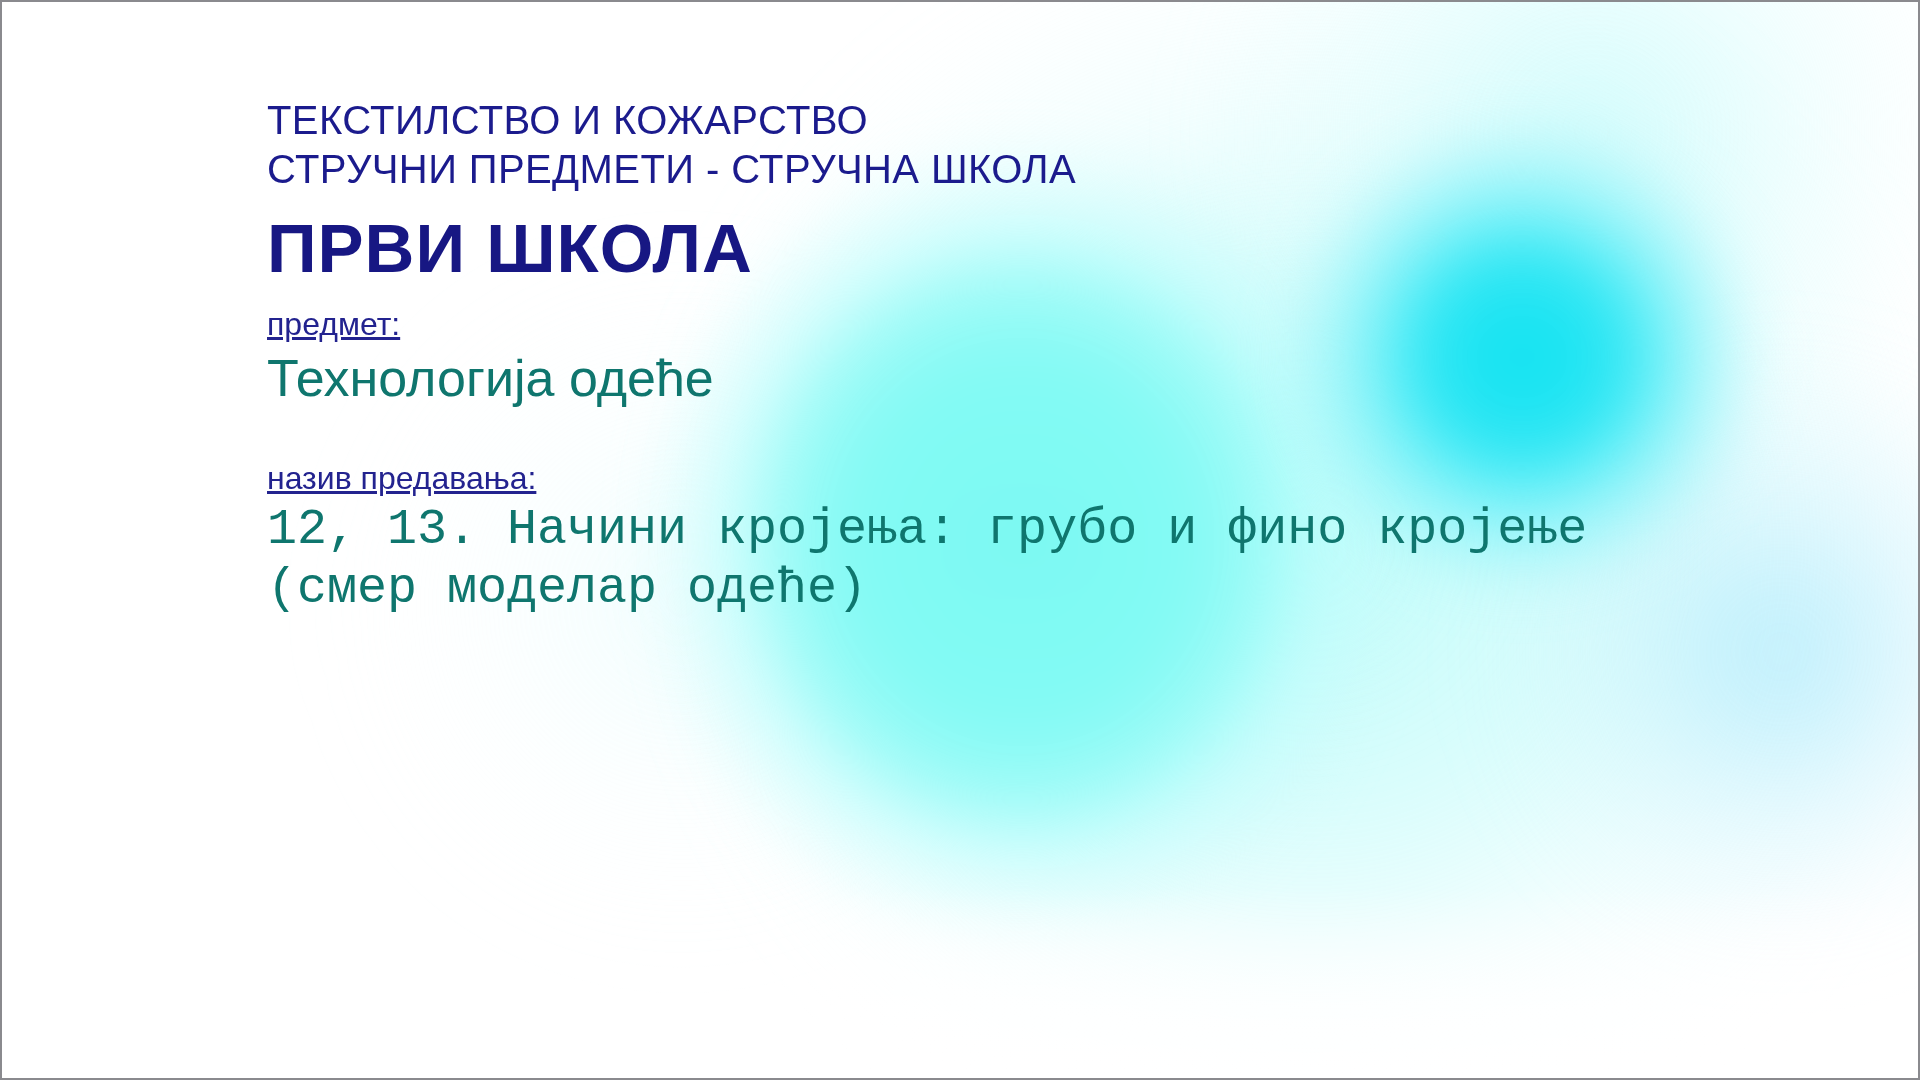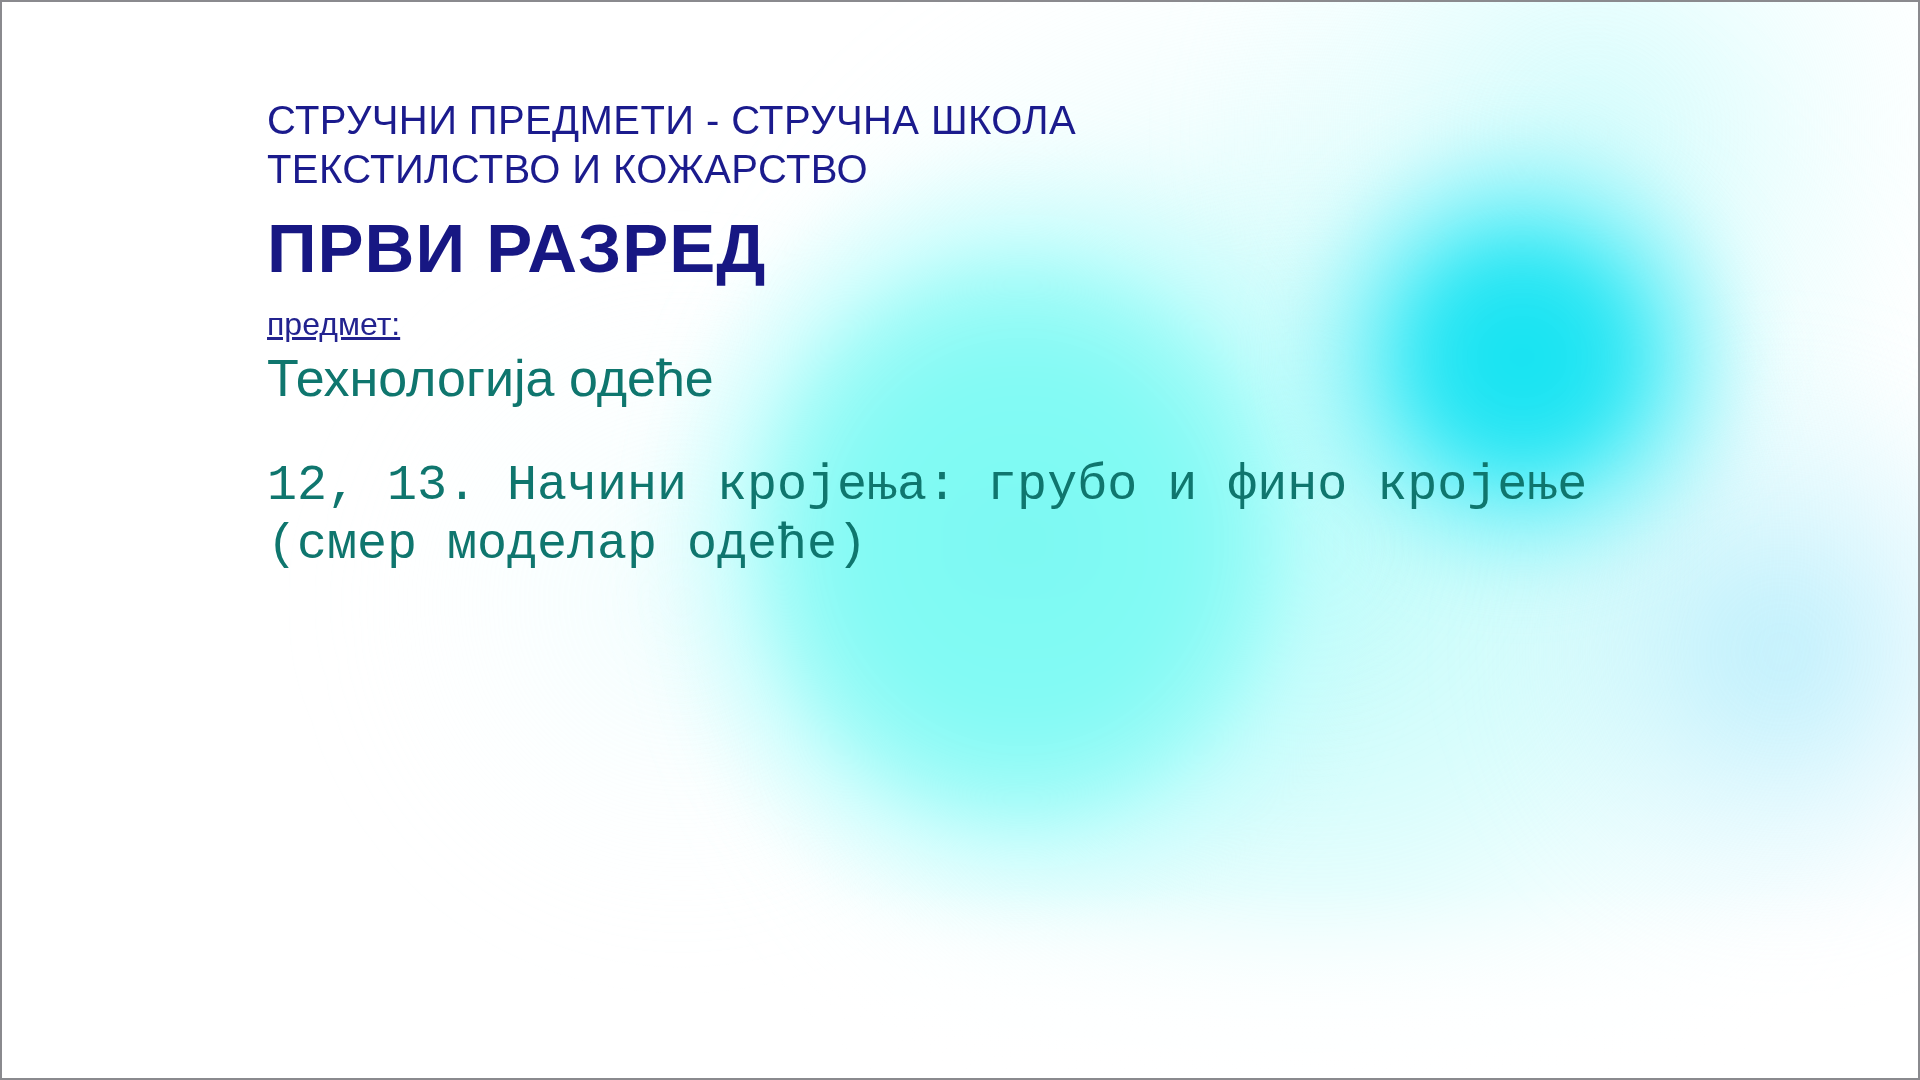--- a/index.html
+++ b/index.html
@@ -198,32 +198,33 @@
     <div class="blob-soft-left"></div>
     <div class="blob-right-low"></div>
     <div class="blob-main"></div>
     <div class="blob-cyan"></div>
     <div class="bottom-fade"></div>
   </div>
 
   <div class="content">
 
     <div>
+      <div class="school-line">ТЕКСТИЛСТВО И КОЖАРСТВО</div>
       <div class="school-line">СТРУЧНИ ПРЕДМЕТИ - СТРУЧНА ШКОЛА</div>
-      <div class="school-line">ТЕКСТИЛСТВО И КОЖАРСТВО</div>
-    </div>
-
-    <div class="grade-title">ПРВИ РАЗРЕД</div>
+    </div>
+
+    <div class="grade-title">ПРВИ ШКОЛА</div>
 
     <div class="block-subject">
       <div class="field-label">предмет:</div>
       <div class="field-value">Технологија одеће</div>
     </div>
 
     <div class="block-lecture">
+      <div class="field-label">назив предавања:</div>
       <div class="field-value lecture-value">12, 13. Начини кројења: грубо и фино кројење</div>
       <div class="field-value lecture-value">(смер моделар одеће)</div>
     </div>
 
     <div class="block-lecturer">
     </div>
 
   </div>
 </div>
 

